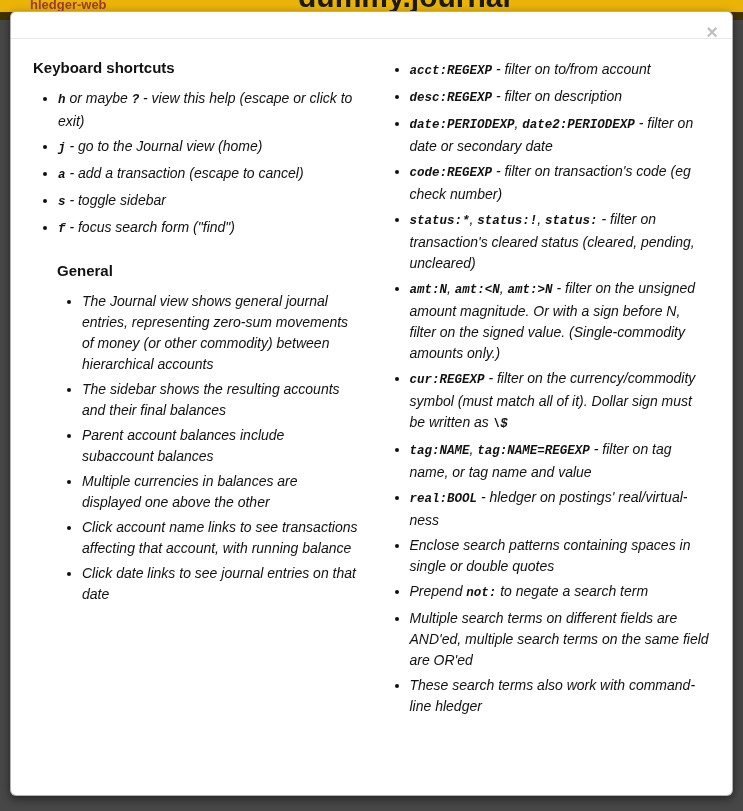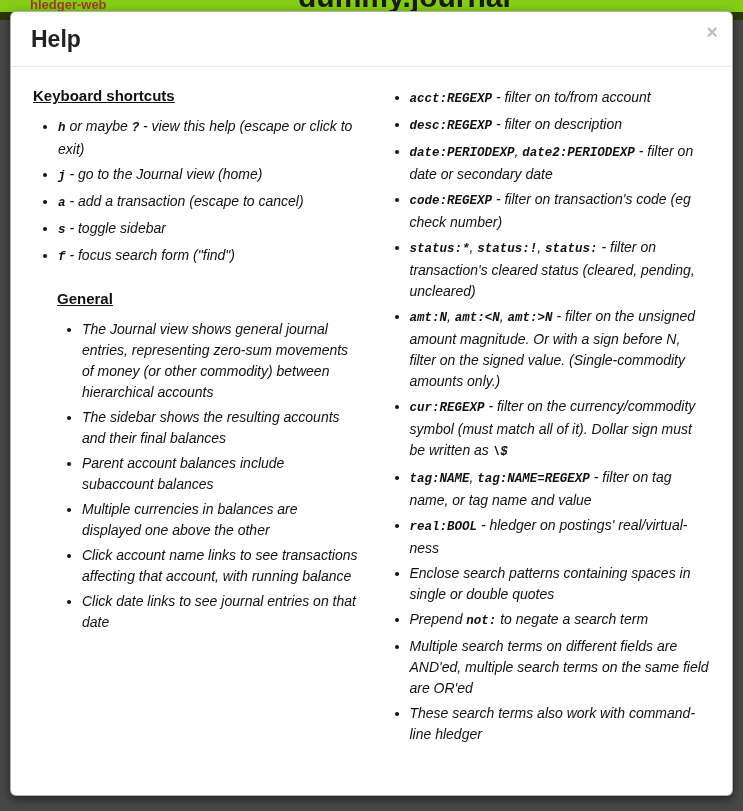--- a/index.html
+++ b/index.html
@@ -9,21 +9,21 @@
     position: relative;
     overflow: hidden;
     background: #ffffff;
     font-family: "Liberation Sans", sans-serif;
     color: #111;
   }
 
   
   .topbar {
     position: absolute; top: 0; left: 0; right: 0; height: 20px;
-    background: #84cc16; overflow: hidden; z-index: 1;
+    background: #eab308; overflow: hidden; z-index: 1;
   }
   .brand {
     position: absolute; left: 30px; top: -3px;
     font-size: 13px; font-weight: bold;
     color: #9d3b2d; text-decoration: none;
   }
   .page-heading-fragment {
     position: absolute; left: 298px; top: -20px;
     font-size: 30px; font-weight: bold; color: #1a1a1a;
     white-space: nowrap;
@@ -68,21 +68,21 @@
     flex: 1 1 auto;
     display: flex; gap: 26px;
     padding: 20px 22px 10px 22px;
     overflow: hidden;
   }
   .col { flex: 1 1 0; min-width: 0; }
 
   .section + .section { margin-top: 22px; margin-left: 24px; }
   .section-heading {
     margin: 0 0 12px 0;
-    font-size: 15px; font-weight: bold; color: #111; text-decoration: underline;
+    font-size: 15px; font-weight: bold; color: #111;
   }
   ul.help-list {
     margin: 0; padding: 0 0 0 25px;
     font-size: 14px; line-height: 21px; color: #111;
     list-style: disc;
     font-style: italic;
   }
   ul.help-list li { margin-bottom: 4px; }
   .code-token {
     font-family: "Liberation Mono", "DejaVu Sans Mono", monospace;
@@ -96,21 +96,20 @@
 
 <div class="topbar">
   <a href="#" class="brand">hledger-web</a>
   <span class="page-heading-fragment">dummy.journal</span>
 </div>
 
 <div class="backdrop"></div>
 
 <div class="modal">
   <div class="modal-header">
-    <h2 class="modal-title">Help</h2>
     <button class="close-btn">×</button>
   </div>
   <div class="modal-body">
     <div class="col">
       <div class="section">
         <h3 class="section-heading">Keyboard shortcuts</h3>
         <ul class="help-list">
             <li><code class="code-token">h</code><span> or maybe </span><code class="code-token">?</code><span> - view this help (escape or click to exit)</span></li>
             <li><code class="code-token">j</code><span> - go to the Journal view (home)</span></li>
             <li><code class="code-token">a</code><span> - add a transaction (escape to cancel)</span></li>

